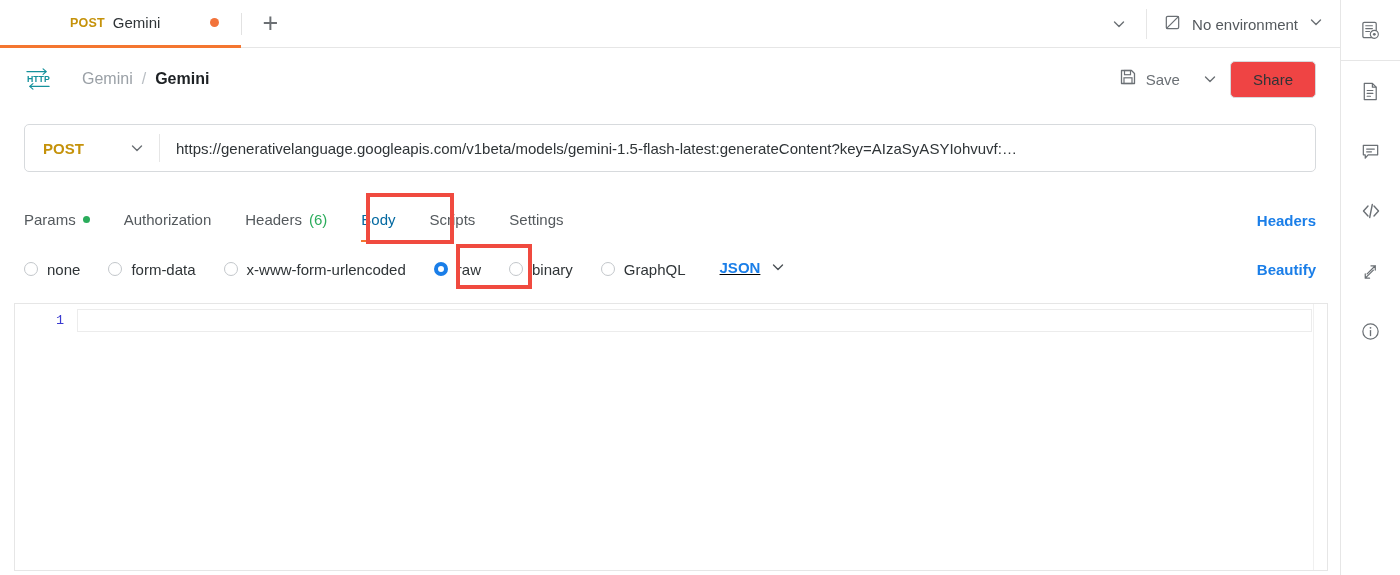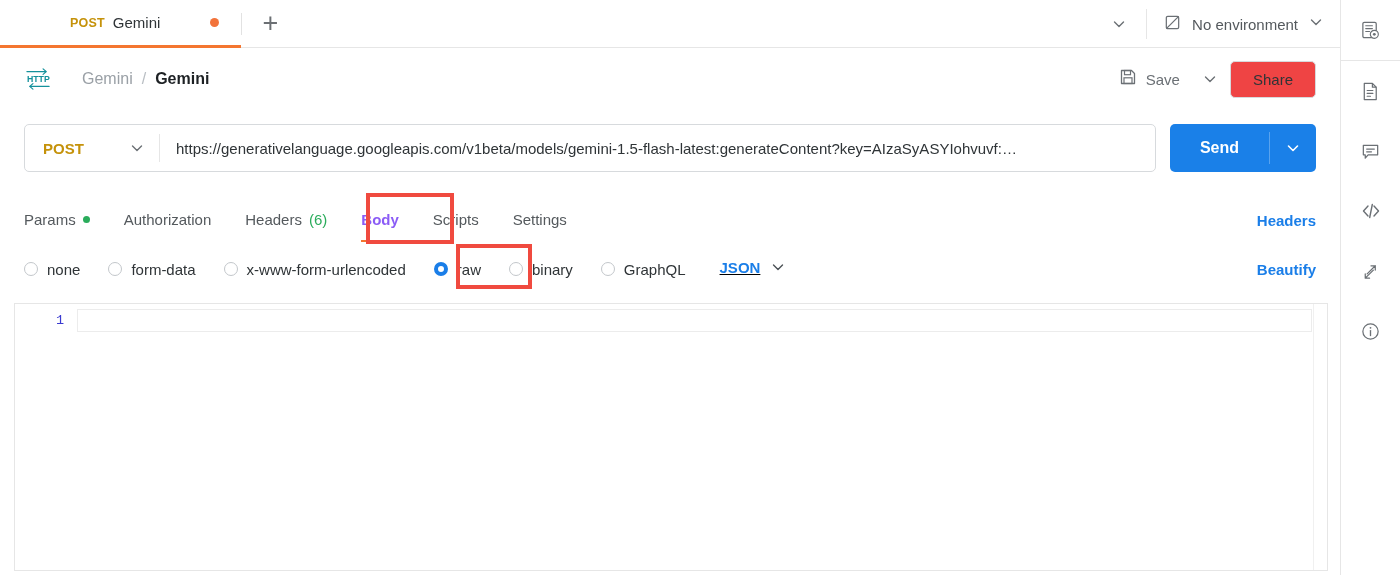--- a/index.html
+++ b/index.html
@@ -77,21 +77,21 @@
   }
   .sendwrap { margin-left:14px; display:flex; align-items:stretch; height:48px;
     background:#1a80e8; border-radius:5px; overflow:hidden; }
   .sendwrap .sbtn { display:flex; align-items:center; padding:0 30px; font-size:16px; font-weight:700; color:#fff; }
   .s-div { width:1px; background:rgba(255,255,255,.28); margin:8px 0; }
   .sendwrap .schev { display:flex; align-items:center; padding:0 15px; }
 
   
   .tabsrow { position:absolute; left:0; top:196px; width:1340px; height:48px; padding:0 24px; display:flex; align-items:center; }
   .rtab { position:relative; font-size:15px; color:#54595d; padding:13px 0 14px 0; margin-right:34px; display:flex; align-items:center; gap:7px; white-space:nowrap; }
-  .rtab.active { color:#8b5cf6; font-weight:700; }
+  .rtab.active { color:#0369a1; font-weight:400; }
   .rtab.active::after { content:""; position:absolute; left:0; right:0; bottom:0; height:2px; background:#f47630; }
   .gdot { width:7px; height:7px; border-radius:50%; background:#2aac5b; display:inline-block; }
   .gcount { color:#2aac5b; }
   .row-spacer { flex:1; }
   .bluelink { font-size:15px; font-weight:700; color:#1a7ee8; }
 
   
   .btyperow { position:absolute; left:0; top:244px; width:1340px; height:50px; padding:0 24px; display:flex; align-items:center; }
   .radio { display:flex; align-items:center; gap:9px; margin-right:28px; font-size:15px; color:#2f3437; white-space:nowrap; }
   .rc { width:14px; height:14px; border-radius:50%; border:1.6px solid #c3c7cb; background:#fff; }
@@ -190,29 +190,20 @@
         <span class="mtxt">POST</span>
         <span class="mchev">
           <svg width="16" height="16" viewBox="0 0 16 16">
               <path d="M3.5 6 L8 10.5 L12.5 6" fill="none" stroke="#6b7075" stroke-width="1.4" stroke-linecap="round" stroke-linejoin="round"></path>
             </svg>
         </span>
       </div>
       <div class="m-div"></div>
       <div class="urltext">https://generativelanguage.googleapis.com/v1beta/models/gemini-1.5-flash-latest:generateContent?key=AIzaSyASYIohvuvf:…</div>
     </div>
-    <div class="sendwrap">
-      <span class="sbtn">Send</span>
-      <span class="s-div"></span>
-      <span class="schev">
-        <svg width="16" height="16" viewBox="0 0 16 16">
-            <path d="M3.5 6 L8 10.5 L12.5 6" fill="none" stroke="#ffffff" stroke-width="1.6" stroke-linecap="round" stroke-linejoin="round"></path>
-          </svg>
-      </span>
-    </div>
   </div>
 
   <div class="tabsrow">
     <div class="rtab">
       <span>Params</span>
       <span class="gdot"></span>
     </div>
     <div class="rtab">
       <span>Authorization</span>
     </div>

